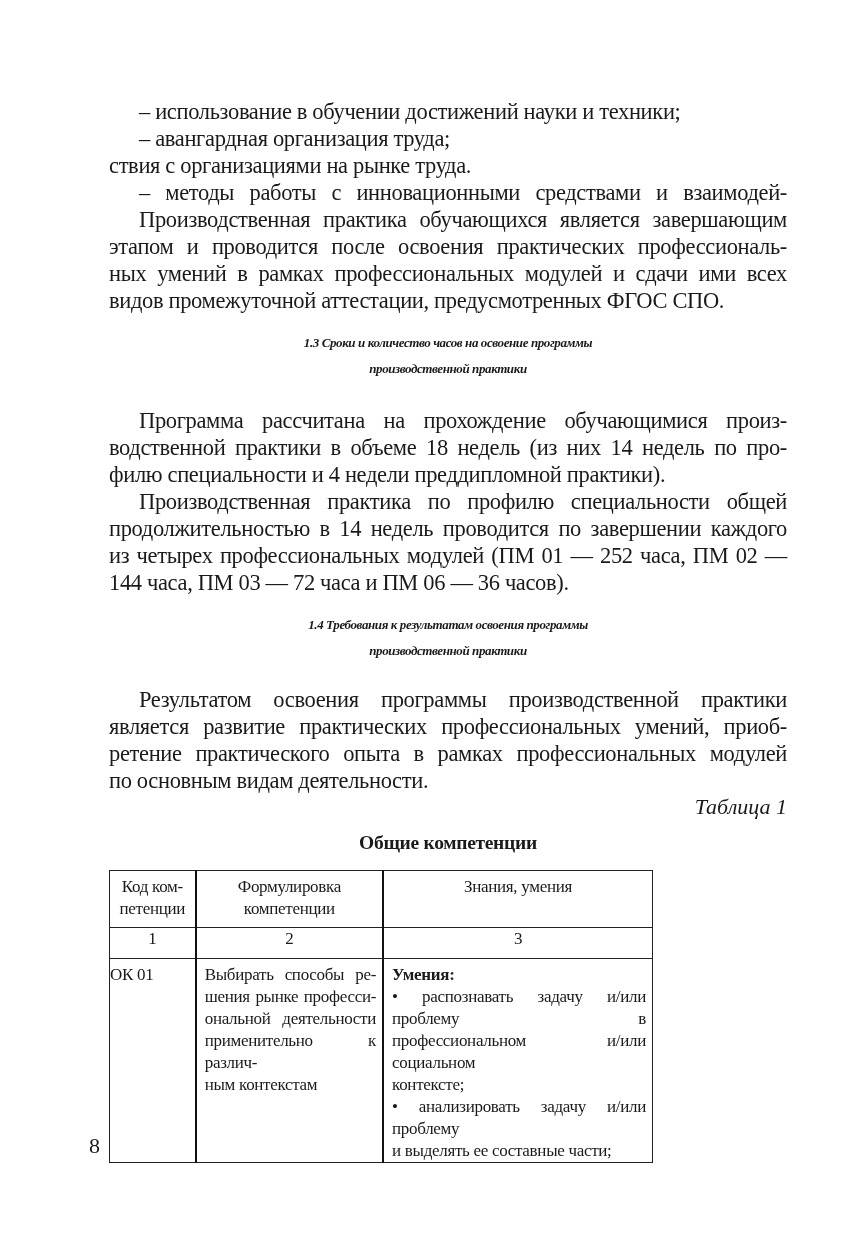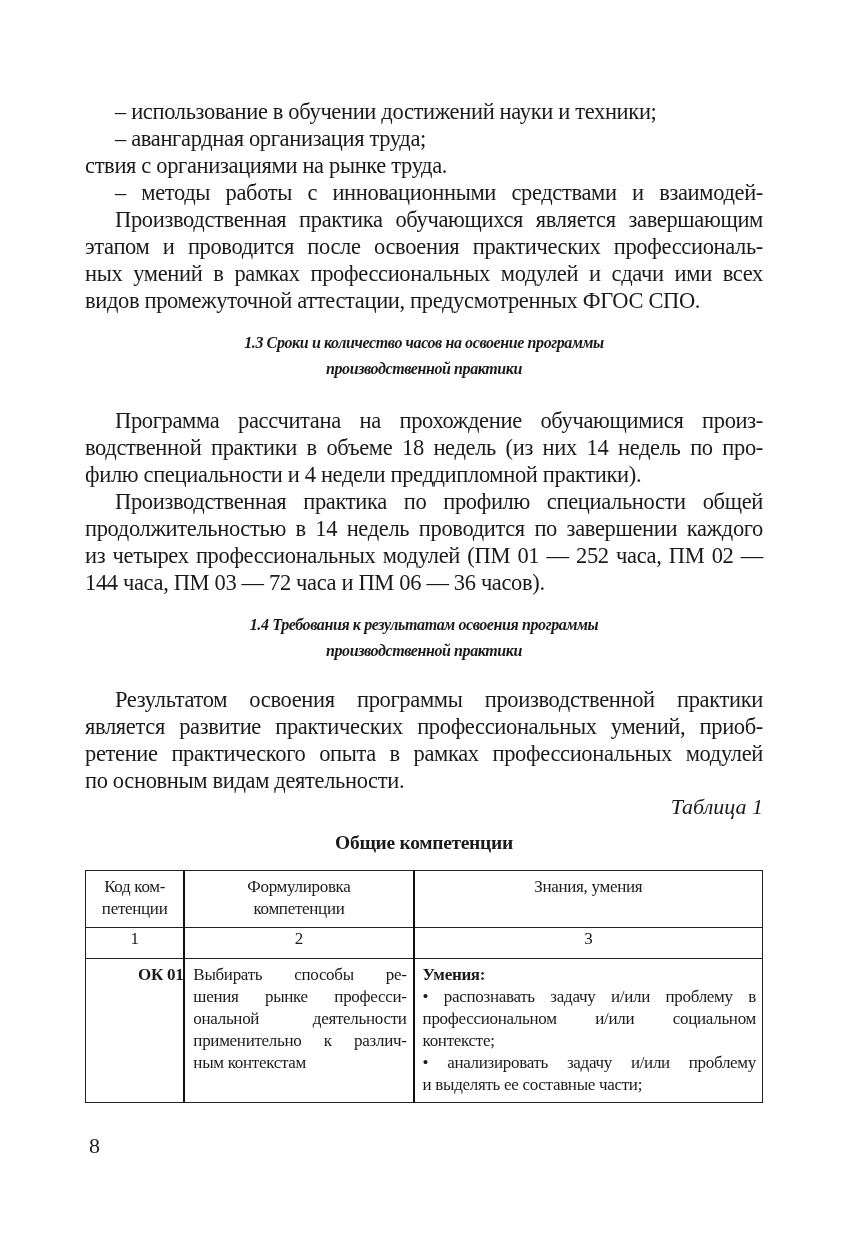--- a/index.html
+++ b/index.html
@@ -1,35 +1,35 @@
 <!DOCTYPE html>
 <html><head>
 <meta charset="utf-8">
 <style>
   html, body { margin: 0; padding: 0; background: #ffffff; }
   body { width: 857px; height: 1241px; position: relative; overflow: hidden; color: #1a1a1a;
          font-family: "Liberation Serif", serif; }
-  .page { position: absolute; left: 85px; top: 98px; width: 678px; }
+  .page { position: absolute; left: 109px; top: 98px; width: 678px; }
   .p { font-size: 22.5px; line-height: 27px; text-align: justify; margin: 0; text-indent: 30px;
        letter-spacing: -0.35px; word-spacing: 0px; }
   .line { display: block; text-align: justify; text-align-last: justify; }
   .line.last { text-align-last: left; }
-  .heading { font-style: italic; font-weight: bold; font-size: 16px; line-height: 26px; text-align: center;
+  .heading { font-style: italic; font-weight: bold; font-size: 13px; line-height: 26px; text-align: center;
              margin: 9px; letter-spacing: -0.4px; }
   .table-label { text-align: right; font-style: italic; font-size: 22px; margin: 0; }
   .table-title { text-align: center; font-weight: bold; font-size: 19.5px; margin: 0; letter-spacing: -0.3px; }
-  table { border-collapse: collapse; width: 678px; font-size: 17px; line-height: 22px; letter-spacing: -0.3px; }
+  table { border-collapse: collapse; width: 544px; font-size: 17px; line-height: 22px; letter-spacing: -0.3px; }
   td { border: 1.5px solid #222; vertical-align: top; padding: 0; }
   td.c1 { width: 100px; border-right: 2.5px solid #111; }
   td.c2 { width: 222px; border-right: 2.5px solid #111; }
   td.c3 { width: 350px; }
   .hdr td { height: 51px; text-align: center; padding-top: 5px; }
   .nums td { height: 30px; text-align: center; }
   .row td { height: 138px; padding: 5px 6px 0 8px; }
-  .row td.c1 { text-align: right; font-weight: bold; padding-left: 0; padding-right: 0; }
+  .row td.c1 { text-align: left; font-weight: normal; padding-left: 0; padding-right: 0; }
   .jline { display: block; text-align: justify; text-align-last: justify; }
   .jline.last { text-align-last: left; }
   .bold { font-weight: bold; }
   .pagenum { position: absolute; left: 89px; top: 1133px; font-size: 22px; }
 </style>
 </head>
 <body>
 
 <div class="page">
 

